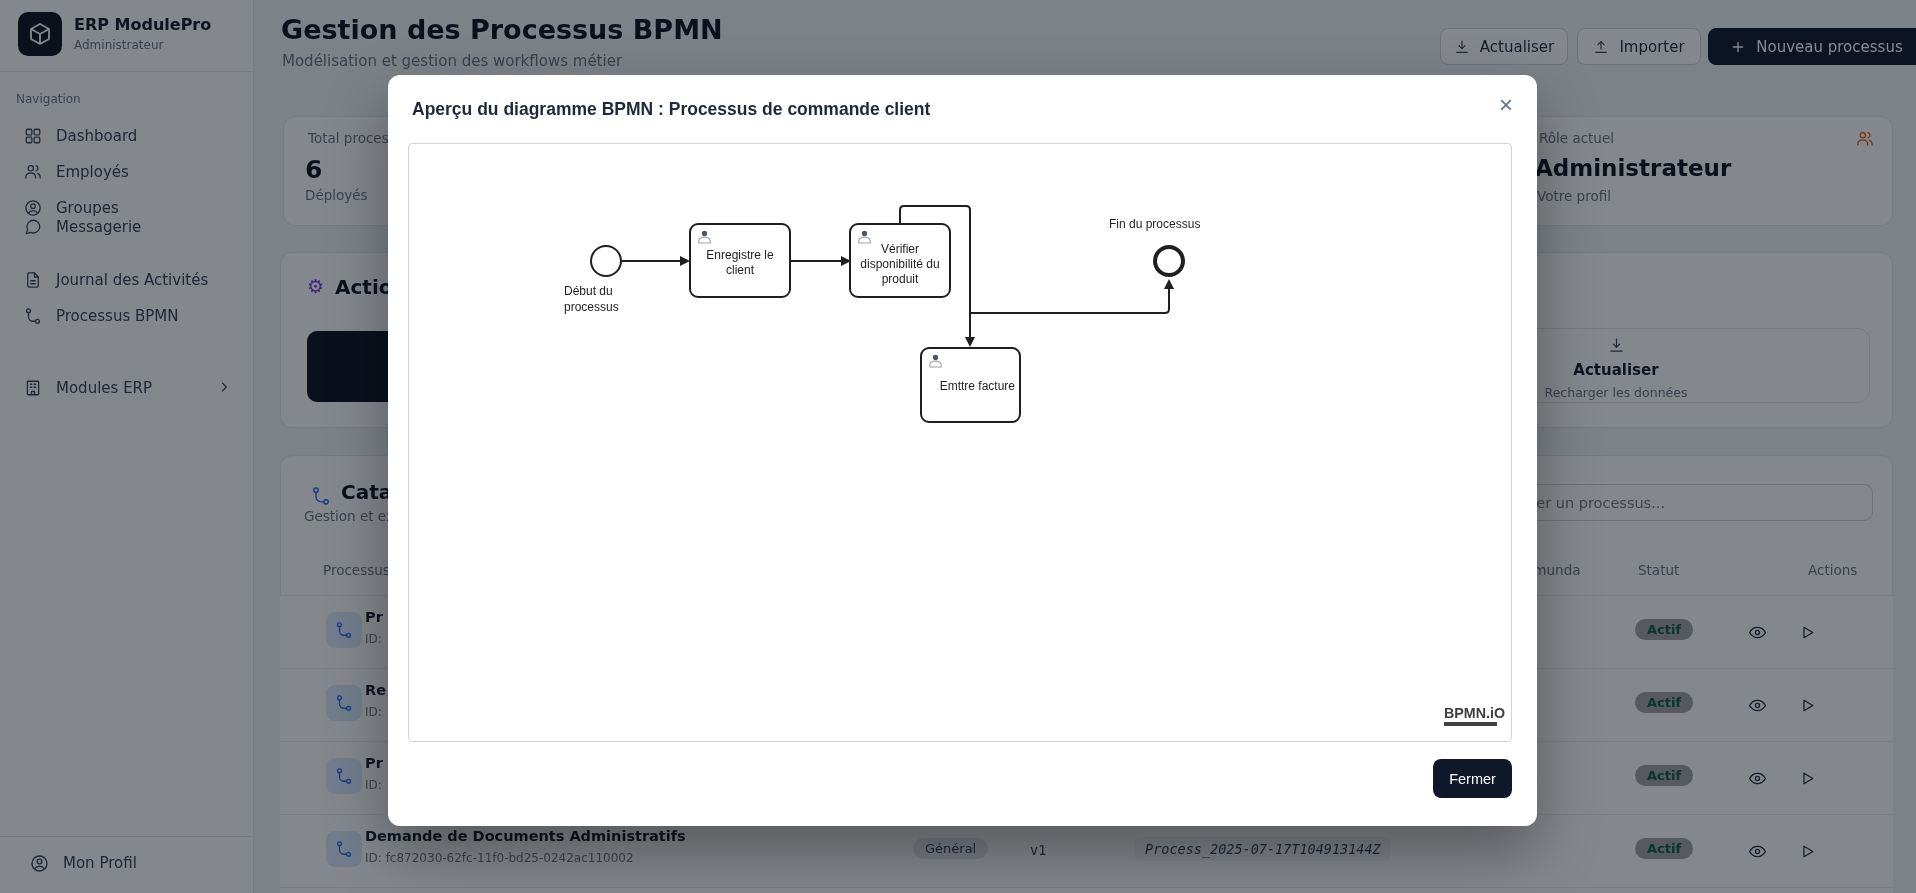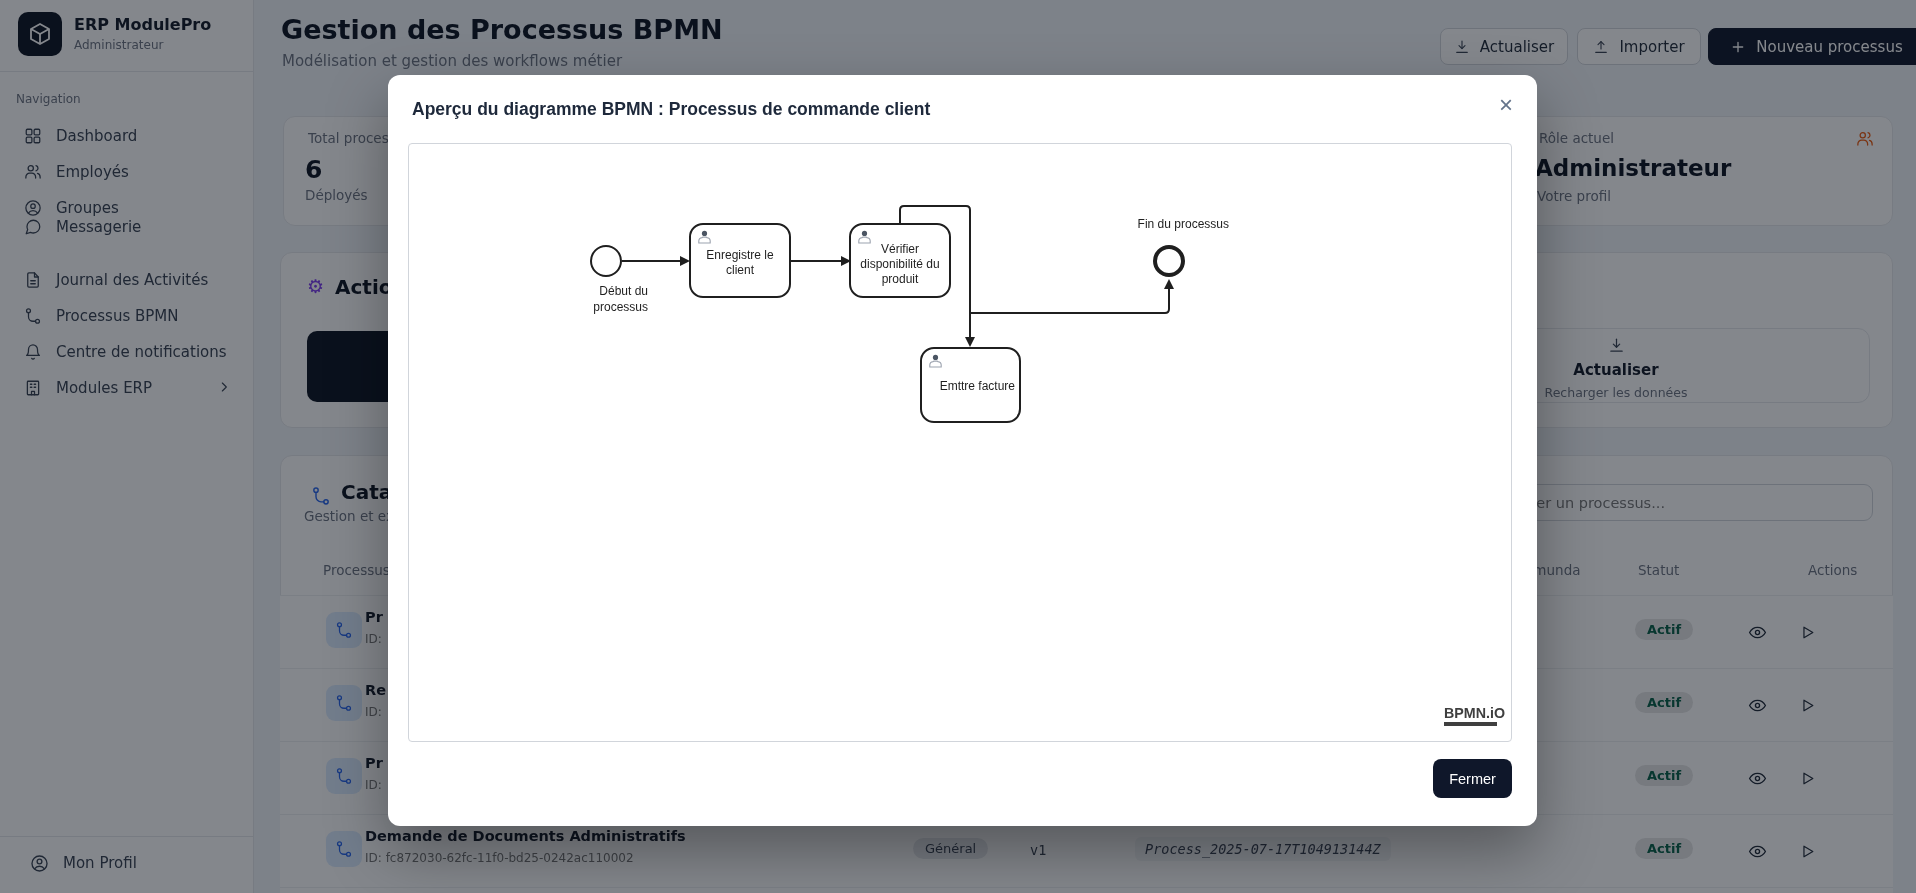--- a/index.html
+++ b/index.html
@@ -26,21 +26,21 @@
   .page-sub { position:absolute; left:282px; top:52px; font-size:15px; color:#6b7280; }
   .btn { position:absolute; height:37px; border-radius:8px; border:1px solid #d1d5db; background:#ffffff;
     color:#1f2937; font-size:15px; display:flex; align-items:center; justify-content:center; gap:10px; cursor:pointer;
     font-family:"DejaVu Sans", sans-serif; }
   .btn.dark { background:#0f172a; border-color:#0f172a; color:#ffffff; }
   
   .card { position:absolute; background:#ffffff; border:1px solid #e5e7eb; border-radius:12px; }
   .muted { color:#6b7280; }
   .pill { display:inline-flex; align-items:center; justify-content:center; border-radius:999px;
     font-size:13px; padding:3px 12px; }
-  .pill.green { background:#e5e5e5; color:#065f46; font-weight:bold; }
+  .pill.green { background:#a3a3a3; color:#065f46; font-weight:bold; }
   .pill.gray { background:#e5e7eb; color:#374151; }
   .mono { font-family:"DejaVu Sans Mono", monospace; }
   .code-box { background:#f3f4f6; border-radius:6px; color:#374151; font-size:13.5px;
     padding:4px 10px; font-family:"DejaVu Sans Mono", monospace; }
   .th { position:absolute; font-size:13.5px; color:#6b7280; }
   .row-icon { position:absolute; left:46px; top:16px; width:36px; height:36px; border-radius:9px;
     background:#dbeafe; display:flex; align-items:center; justify-content:center; }
   .trow { position:absolute; left:280px; width:1613px; height:73px; border-top:1px solid #eceef1; background:#ffffff; }
   .trow .name { position:absolute; left:85px; top:13px; font-size:14.5px; font-weight:bold; color:#111827; white-space:nowrap; }
   .trow .rid { position:absolute; left:85px; top:36px; font-size:12px; color:#737373; white-space:nowrap; }
@@ -49,25 +49,25 @@
   
   #dim { position:absolute; inset:0; background:rgba(10,15,25,0.5); z-index:40; }
   #modal { position:absolute; left:388px; top:75px; width:1149px; height:751px; background:#ffffff;
     border-radius:12px; box-shadow:0 25px 60px rgba(0,0,0,.35); z-index:50;
     font-family:"Liberation Sans", sans-serif; }
   #modal-title { position:absolute; left:24px; top:24px; font-size:17.5px; font-weight:bold; color:#1e293b; }
   #modal-close { position:absolute; right:24px; top:18px; font-size:24px; color:#64748b; cursor:pointer;
     line-height:1; font-weight:normal; }
   #canvas { position:absolute; left:20px; top:68px; width:1104px; height:599px; background:#ffffff;
     border:1px solid #d1d5db; border-radius:4px; }
-  .task { position:absolute; border:2px solid #1f1f1f; border-radius:14px; background:#ffffff;
+  .task { position:absolute; border:2px solid #1f1f1f; border-radius:9px; background:#ffffff;
     font-size:12px; color:#1f1f1f; text-align:center; line-height:1.28; }
   .task .tlabel { position:absolute; left:4px; right:4px; top:50%; transform:translateY(-42%); }
   .event { position:absolute; width:32px; height:32px; border-radius:50%; background:#ffffff; }
-  .ev-label { position:absolute; font-size:12px; color:#1f1f1f; text-align:right; line-height:1.3; }
+  .ev-label { position:absolute; font-size:12px; color:#1f1f1f; text-align:left; line-height:1.3; }
   .task-person { position:absolute; left:6px; top:5px; }
   #watermark-text { font-size:15.5px; font-weight:800; color:#3f3f3f; letter-spacing:0px;
     transform:scaleX(.92); transform-origin:left; font-family:"Liberation Sans", sans-serif; }
   #watermark-bar { position:absolute; left:0; top:18px; width:53px; height:4px; background:#3f3f3f; }
   #fermer-btn { position:absolute; right:25px; bottom:28px; width:79px; height:39px; background:#0f172a;
     color:#ffffff; border:none; border-radius:8px; font-size:14.5px; cursor:pointer;
     font-family:"Liberation Sans", sans-serif; }
   svg.stroke { fill:none; stroke:#374151; stroke-width:1.7; stroke-linecap:round; stroke-linejoin:round; }
 </style>
 </head>
@@ -129,27 +129,20 @@
       <span>Processus BPMN</span>
     </div>
     <div class="nav-item" style="top:263px">
       <svg class="stroke" width="18" height="18" viewBox="0 0 24 24">
         <path d="M14 2.5H6.5A1.5 1.5 0 0 0 5 4v16a1.5 1.5 0 0 0 1.5 1.5h11A1.5 1.5 0 0 0 19 20V8z"></path>
         <path d="M14 2.5V8h5"></path>
           <path d="M9 13h6"></path>
           <path d="M9 17h6"></path>
       </svg>
       <span>Journal des Activités</span>
-    </div>
-    <div class="nav-item" style="top:335px">
-      <svg class="stroke" width="18" height="18" viewBox="0 0 24 24">
-        <path d="M18 8.5a6 6 0 0 0-12 0c0 6.5-2.5 8-2.5 8h17s-2.5-1.5-2.5-8"></path>
-          <path d="M13.7 20.5a2 2 0 0 1-3.4 0"></path>
-      </svg>
-      <span>Centre de notifications</span>
     </div>
     <div class="nav-item" style="top:371px">
       <svg class="stroke" width="18" height="18" viewBox="0 0 24 24">
         <rect x="4.5" y="3" width="15" height="18" rx="1"></rect>
           <path d="M10 21v-4.5h4V21"></path>
         <path d="M8.5 7h2M13.5 7h2M8.5 11h2M13.5 11h2"></path>
       </svg>
       <span>Modules ERP</span>
       <svg class="stroke nav-chevron" width="16" height="16" viewBox="0 0 24 24">
         <path d="M9.5 6l6 6-6 6"></path>

